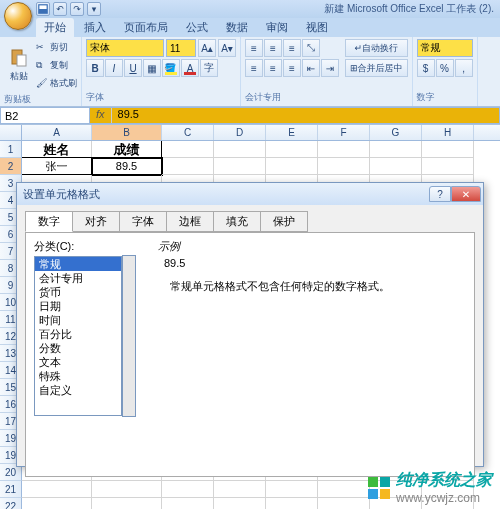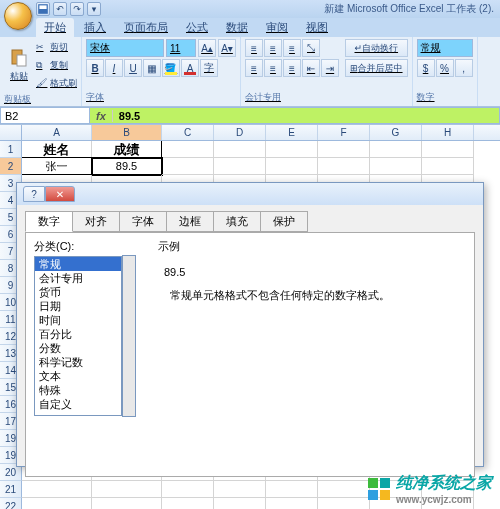--- a/index.html
+++ b/index.html
@@ -6,46 +6,46 @@
 body { width: 500px; height: 509px; overflow: hidden; background: #fff; position: relative; }
 
 
 .titlebar { height: 18px; background: linear-gradient(#cde0f7, #bad4f0); display: flex; align-items: center; font-size: 10px; color: #3a5a8a; }
 .office-btn { width: 28px; height: 28px; border-radius: 50%; background: radial-gradient(circle at 30% 30%, #fff, #f6c14a 40%, #d47e1f); position: absolute; top: 2px; left: 4px; border: 1px solid #9a6b1f; z-index: 20; box-shadow: 1px 1px 2px rgba(0,0,0,.3); }
 .qat { position: absolute; left: 36px; top: 2px; display: flex; gap: 3px; }
 .qat-btn { width: 14px; height: 14px; background: linear-gradient(#e8f0fb,#c9ddf4); border: 1px solid #8aa8cf; border-radius: 2px; display:flex; align-items:center; justify-content:center; font-size:9px; color:#2a4a7a; }
 .titlebar .title { position: absolute; right: 6px; top: 2px; font-size: 10px; color: #3a5a8a; }
 
 
-.ribbon { background: #c1d9f3; text-decoration: underline; }
+.ribbon { background: #c1d9f3; }
 .ribbon-tabs { height: 19px; display: flex; padding-left: 36px; gap: 2px; font-size: 11px; align-items: end; }
 .ribbon-tab { padding: 2px 8px; color: #2a4a7a; cursor: pointer; }
 .ribbon-tab.active { background: #e6eff9; border-radius: 3px 3px 0 0; }
 
 
 .ribbon-body { background: #e6eff9; height: 70px; display: flex; border-bottom: 1px solid #aac2e0; }
 .group { border-right: 1px solid #c9ddf4; padding: 2px 4px 0; display: flex; flex-direction: column; justify-content: space-between; }
 .group-label { font-size: 9px; color: #5577aa; text-align: left; padding: 1px 0 2px; }
 .group-content { display: flex; gap: 2px; height: 54px; }
 .big-btn { width: 30px; display:flex; flex-direction:column; align-items:center; justify-content:center; font-size:9px; color:#2a4a7a; gap:2px; }
 .big-btn .ic { width: 22px; height: 20px; }
 .clip-col { display:flex; flex-direction:column; gap:1px; font-size:9px; color:#2a4a7a; }
 .clip-col div { display:flex; align-items:center; gap:2px; height:17px; }
 .mini-ic { width:12px; height:12px; display:inline-block; }
 
 
-.combo { height:18px; background:#7dd3fc; border:1px solid #9db9dd; font-size:10px; display:flex; align-items:center; padding:0 3px; }
+.combo { height:18px; background:#fde047; border:1px solid #9db9dd; font-size:10px; display:flex; align-items:center; padding:0 3px; }
 .btn-row { display:flex; gap:1px; }
 .rbtn { width:18px; height:18px; background:linear-gradient(#f4f8fd,#dbe8f7); border:1px solid #b8cce4; display:flex; align-items:center; justify-content:center; font-size:10px; color:#2a4a7a; cursor:pointer; }
 .rbtn.w { width:auto; padding:0 4px; font-size:9px; }
 
 
 .fbar { height:18px; background:#e6eff9; display:flex; border-bottom:1px solid #aac2e0; }
 .name-box { width:90px; border:1px solid #9db9dd; background:#fff; font-size:11px; padding:0 4px; display:flex; align-items:center; }
-.fx-area { flex:1; display:flex; align-items:center; background:#bef264; border:1px solid #9db9dd; border-left:none;font-weight:bold; }
+.fx-area { flex:1; display:flex; background:#eab308; border:1px solid #9db9dd; border-left:none; }
 .fx-area .fx { padding:0 6px; color:#555; font-style:italic; font-size:11px; border-right:1px solid #ccc; }
 .fx-area .val { padding:0 6px; font-size:11px; }
 
 
 .sheet { position:relative; }
 .col-headers { height:16px; display:flex; background:linear-gradient(#f5f9fd,#e1ecf8); border-bottom:1px solid #9db9dd; }
 .rowh-corner { width:22px; border-right:1px solid #9db9dd; }
 .col-h { width:52px; border-right:1px solid #c3d5ea; font-size:10px; text-align:center; color:#2a4a7a; line-height:16px; }
 .col-h.sel { background:#f7c99a; }
 .rows { }
@@ -73,21 +73,21 @@
 .dlg-tab.active { background:#fff; border-bottom-color:#fff; position:relative; z-index:2; }
 .dlg-body { background:#fff; margin:0 8px 8px; border:1px solid #aaa; height:245px; padding:6px 8px; position:relative; }
 .cat-label { font-size:11px; margin-bottom:2px; }
 .cat-list { width:88px; height:160px; border:1px solid #7a98bf; background:#fff; font-size:11px; overflow:hidden; position:relative; }
 .cat-list .item { padding:0 4px; line-height:14px; height:14px; cursor:pointer; }
 .cat-list .item.sel { background:#3470cf; color:#fff; }
 .cat-scroll { position:absolute; right:-14px; top:-1px; bottom:-1px; width:14px; background:#e8e8e8; border:1px solid #7a98bf; }
 .cat-wrap { position:relative; display:inline-block; }
 
 .example { position:absolute; left:132px; top:6px; font-size:11px; }
-.example .ex-label { margin-bottom:12px; }
+.example .ex-label { margin-bottom:3px;font-style:italic; }
 .example .ex-val { margin-bottom:10px; padding-left:6px; }
 .example .ex-desc { font-size:11px;margin-left:12px; }
 
 
 .watermark { position:absolute; bottom:4px; right:8px; display:flex; align-items:center; gap:6px; font-size:16px; font-style:italic; font-weight:bold; color:#0aa6a6; }
 .wm-logo { width:22px; height:22px; display:grid; grid-template:1fr 1fr/1fr 1fr; gap:2px; }
 .wm-logo div { background:#0aa6a6; }
 .wm-logo div:nth-child(1){ background:#3dbb3d; }
 .wm-logo div:nth-child(4){ background:#f5b81f; }
 .wm-logo div:nth-child(3){ background:#2e9fe0; }
@@ -489,20 +489,21 @@
         <div class="cell"></div>
         <div class="cell"></div>
         <div class="cell"></div>
         <div class="cell"></div>
       </div>
     </div>
 </div>
 
 <div class="dialog">
   <div class="dlg-title">
+    <span>设置单元格格式</span>
     <div class="dlg-ctrls">
       <div class="dlg-ctrl help">?</div>
       <div class="dlg-ctrl close">✕</div>
     </div>
   </div>
   <div class="dlg-tabs">
     <div class="dlg-tab active">数字</div>
     <div class="dlg-tab">对齐</div>
     <div class="dlg-tab">字体</div>
     <div class="dlg-tab">边框</div>
@@ -513,21 +514,20 @@
     <div class="cat-label">分类(C):</div>
     <div class="cat-wrap">
       <div class="cat-list" id="catlist">
           <div class="item sel">常规</div>
           <div class="item">会计专用</div>
           <div class="item">货币</div>
           <div class="item">日期</div>
           <div class="item">时间</div>
           <div class="item">百分比</div>
           <div class="item">分数</div>
-          <div class="item">科学记数</div>
           <div class="item">文本</div>
           <div class="item">特殊</div>
           <div class="item">自定义</div>
         </div>
       <div class="cat-scroll"></div>
     </div>
     <div class="example">
       <div class="ex-label">示例</div>
       <div class="ex-val">89.5</div>
       <div class="ex-desc">常规单元格格式不包含任何特定的数字格式。</div>
@@ -537,15 +537,15 @@
 
 <div class="watermark">
   <div class="wm-logo">
       <div></div>
       <div></div>
       <div></div>
       <div></div>
     </div>
   <div>
     <div>纯净系统之家</div>
-    <div style="font-size:10px;font-style:normal;font-weight:bold;color:#888">www.ycwjz.com</div>
+    <div style="font-size:12px;font-style:normal;font-weight:normal;color:#888">www.ycwjz.com</div>
   </div>
 </div>
 
 </body></html>

